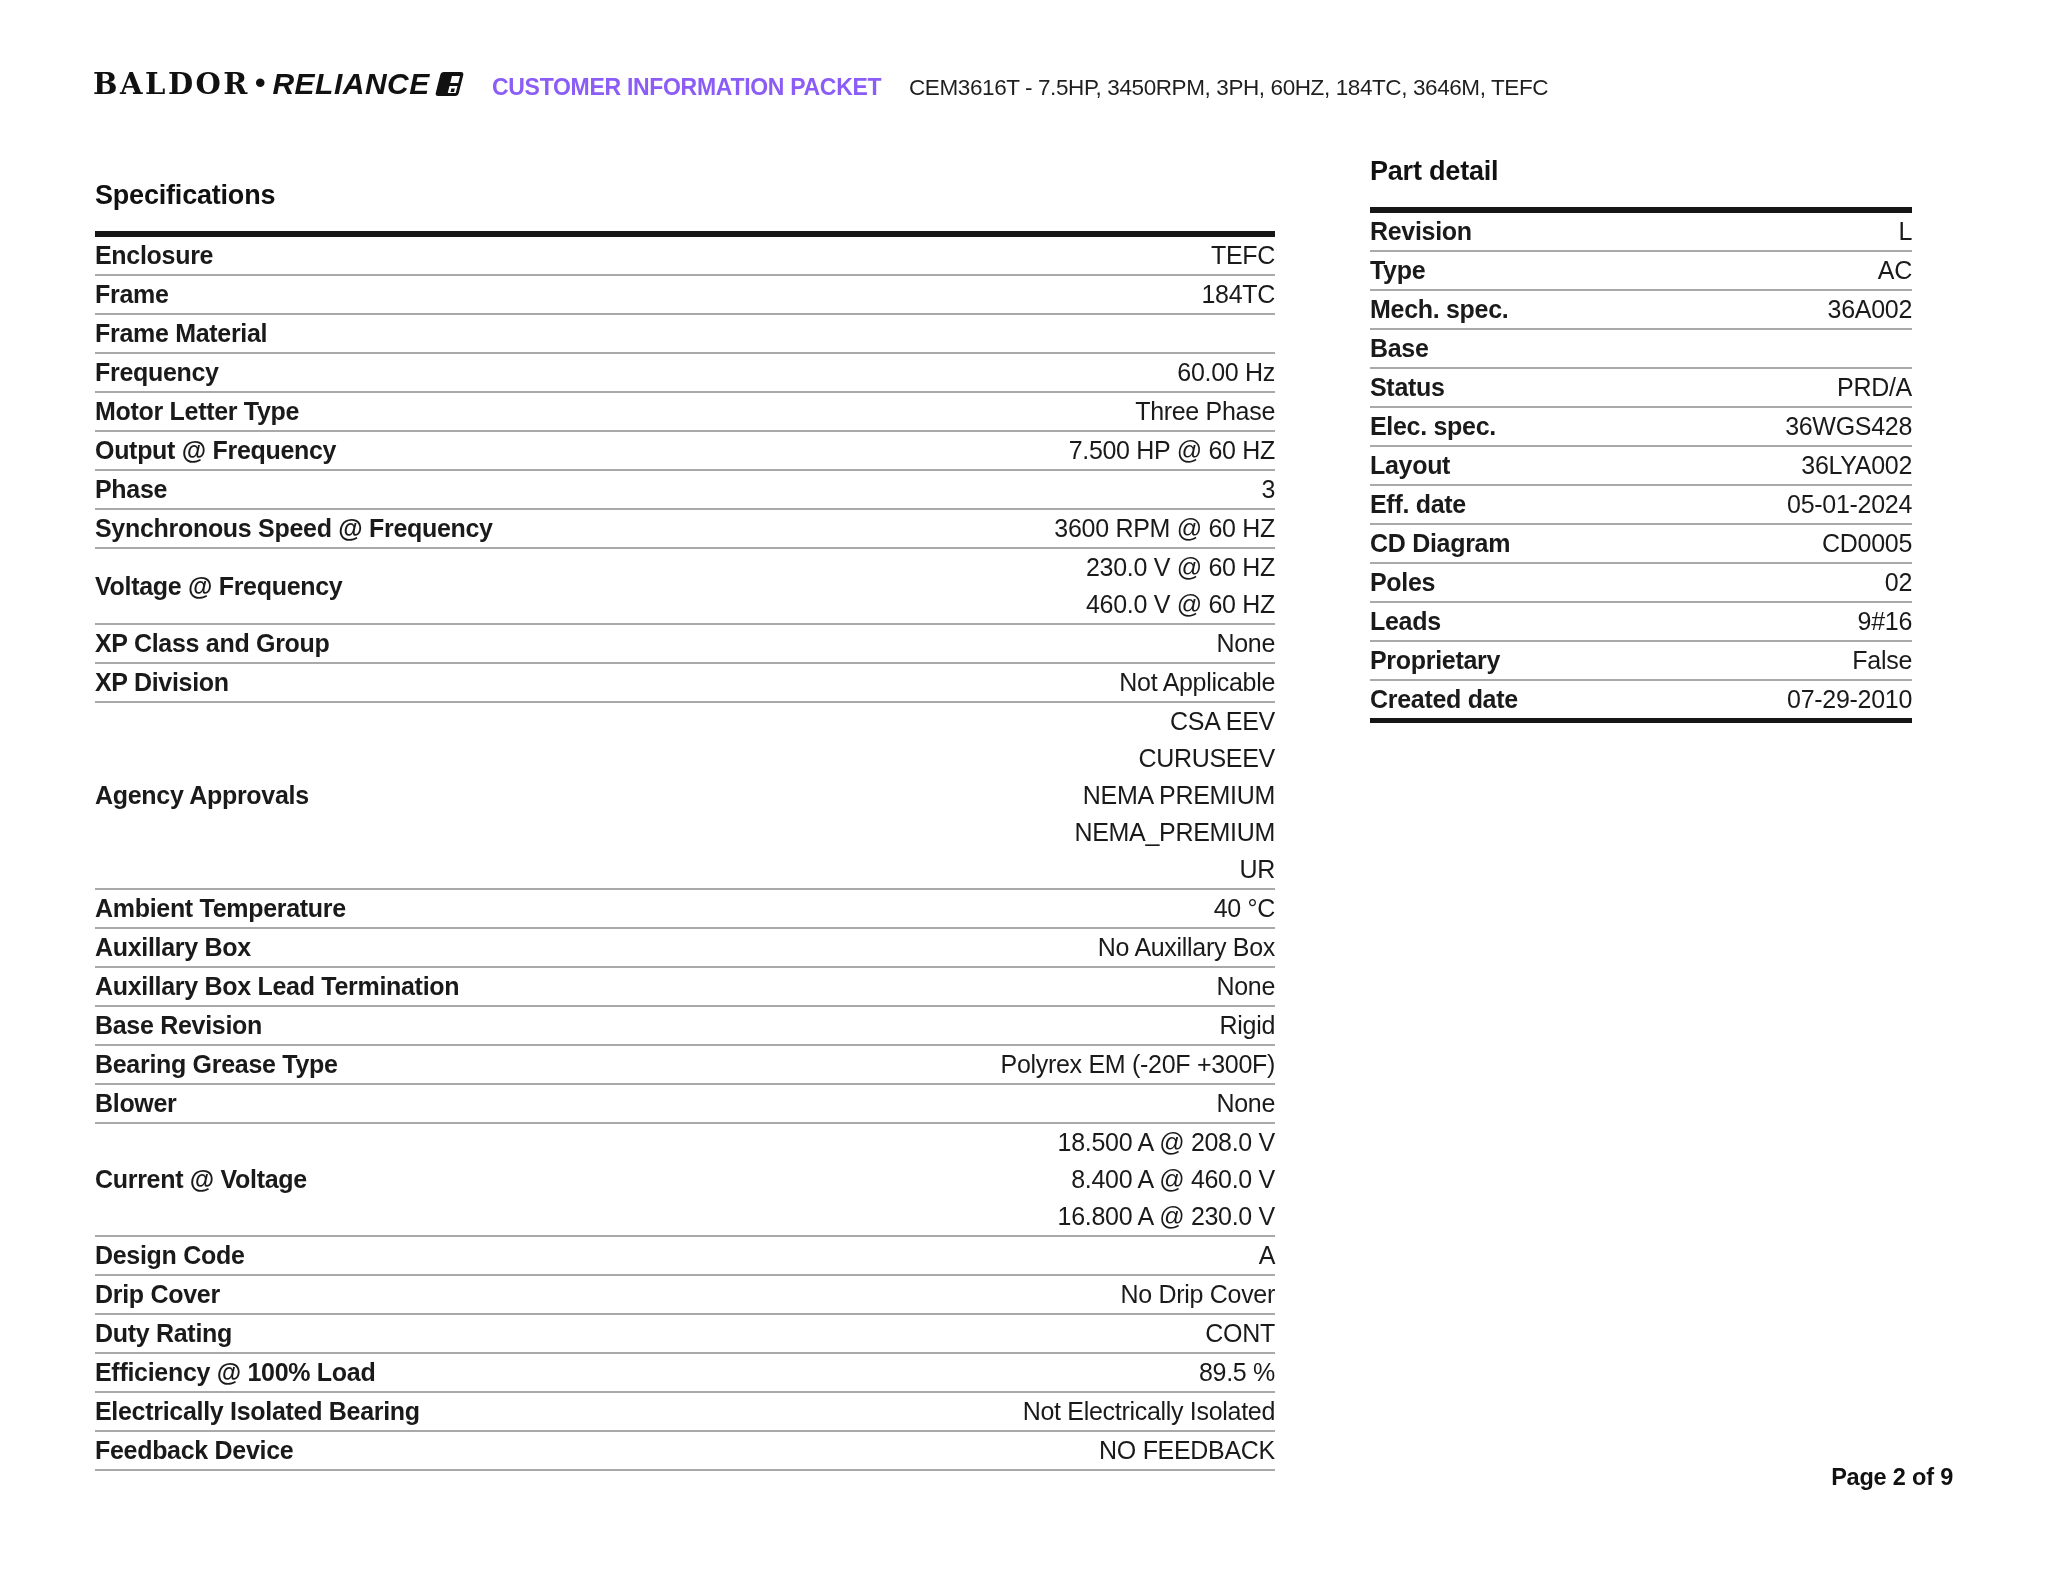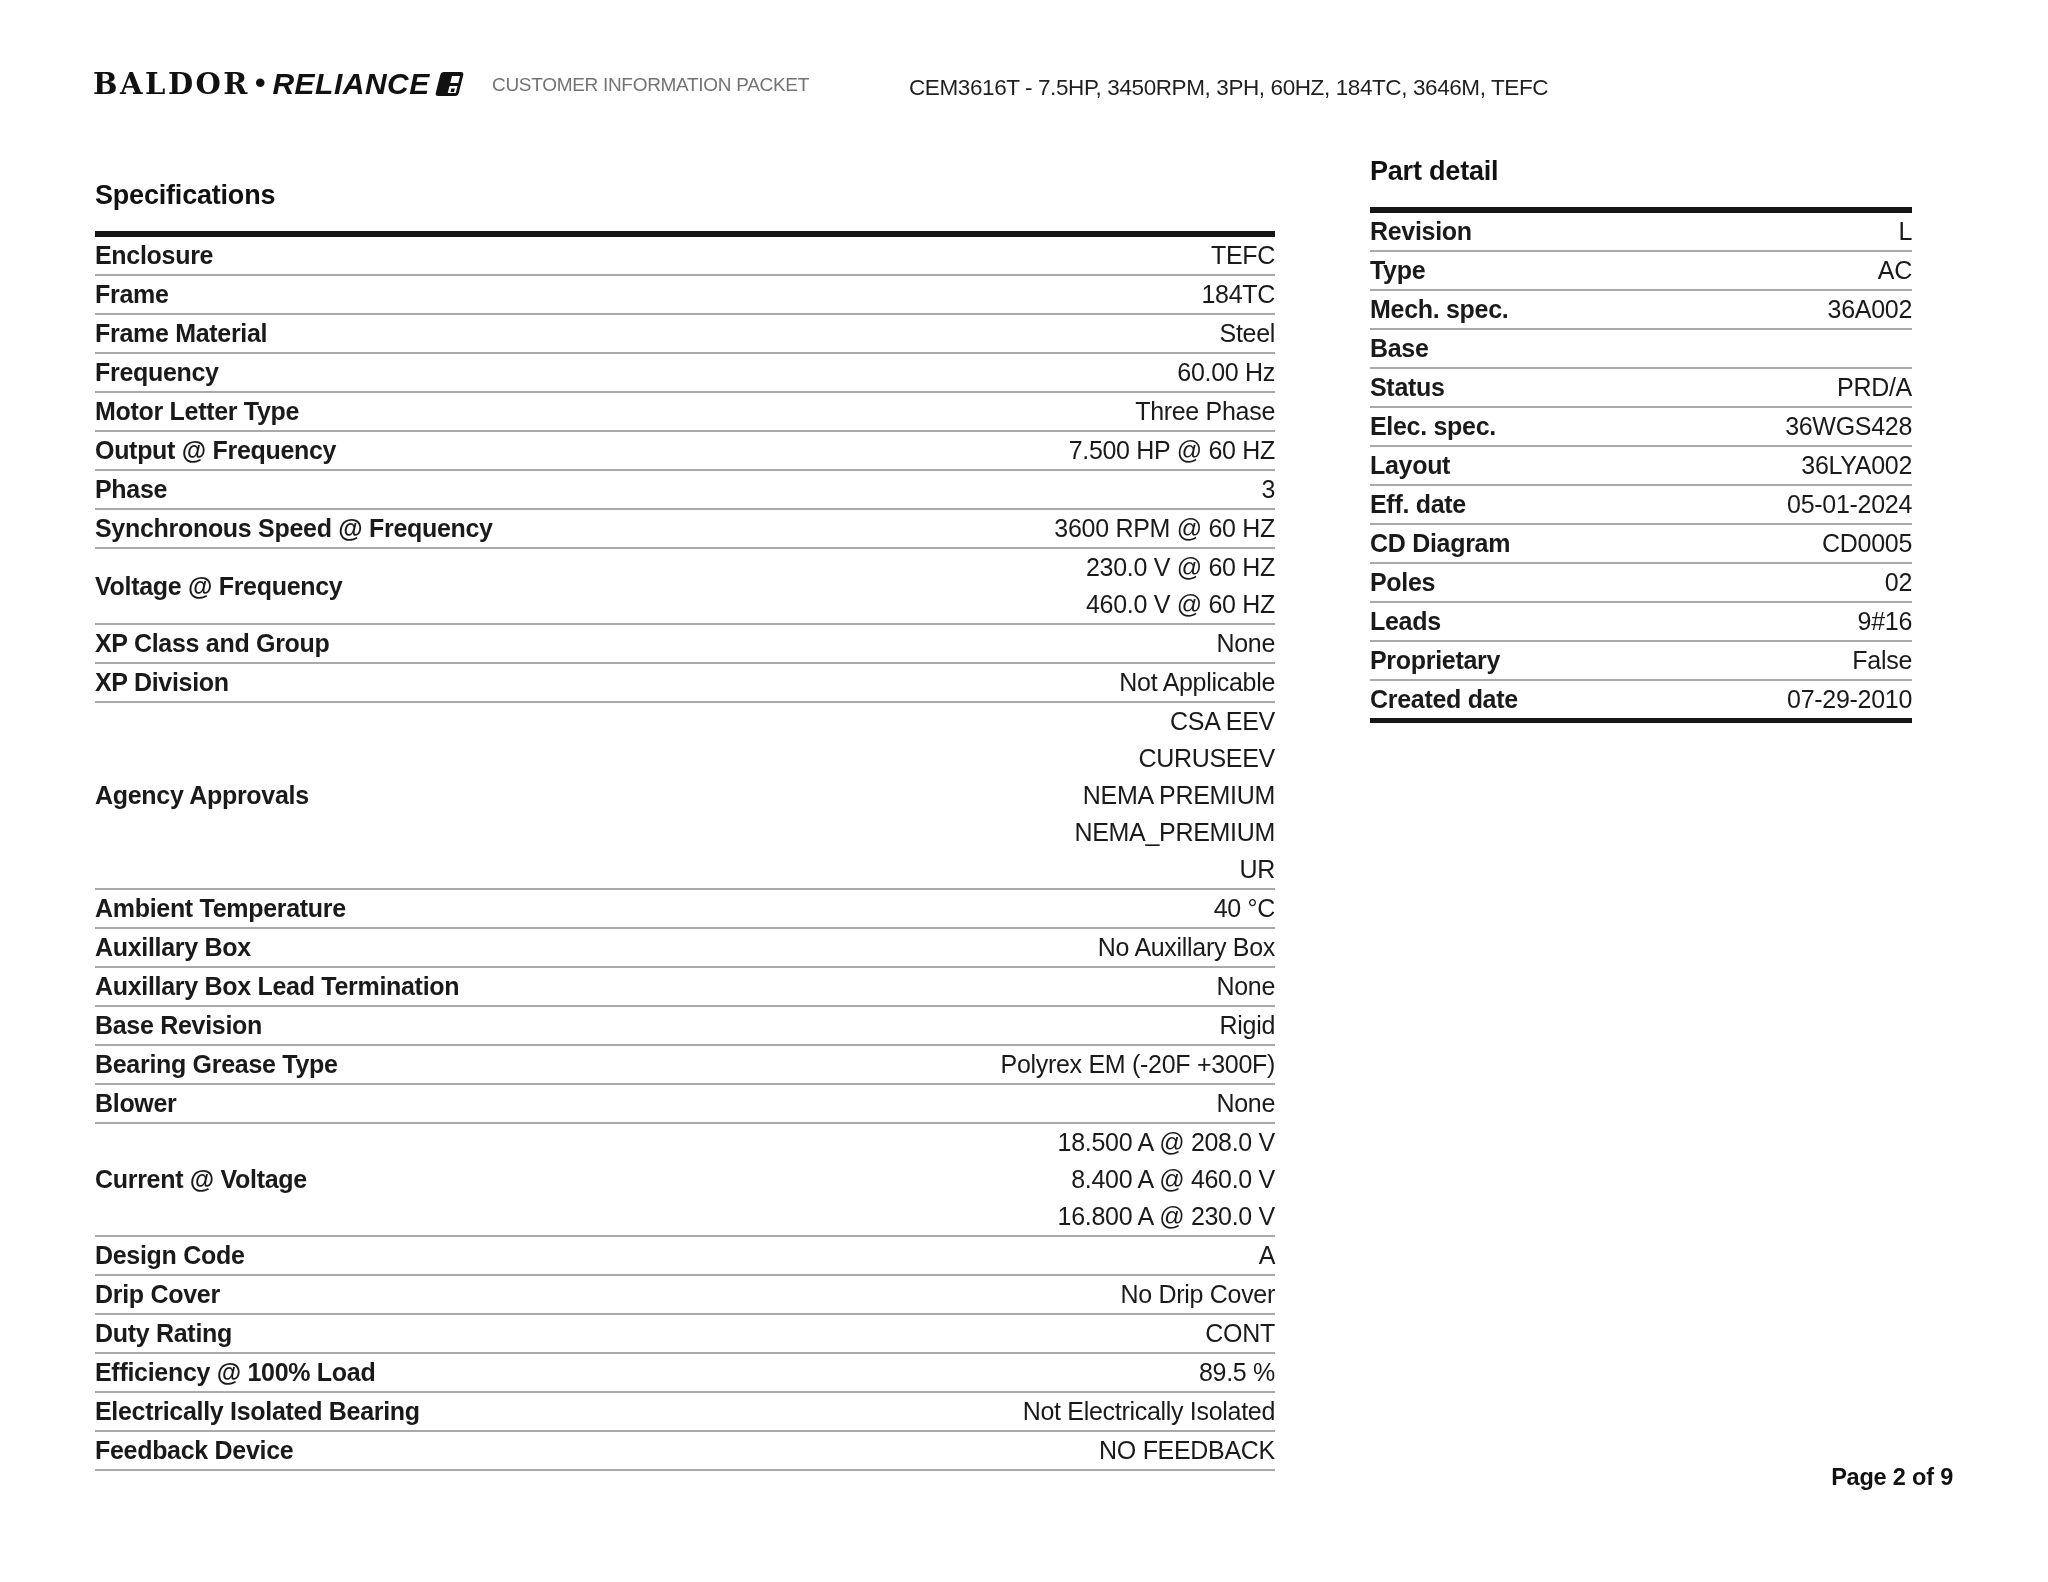--- a/index.html
+++ b/index.html
@@ -29,21 +29,21 @@
     font-weight:700;font-size:29px;letter-spacing:2.5px;color:#111;
   }
   .logo-dot{font-size:30px;font-weight:700;margin:0 7px 3px 5px;color:#111;}
   .logo-reliance{
     font-weight:700;font-style:italic;font-size:30px;
     letter-spacing:.5px;color:#111;
   }
   .logo-mark{display:inline-block;margin-left:2px;line-height:0;}
   .doc-title{
     position:absolute;left:492px;top:74px;
-    font-weight:400;font-size:19px;letter-spacing:-.3px;white-space:nowrap;color:#737373;
+    font-weight:700;font-size:23px;letter-spacing:-.3px;white-space:nowrap;color:#8b5cf6;
   }
   .subtitle{
     position:absolute;left:869px;top:75px;
     font-size:22.5px;letter-spacing:-.4px;white-space:nowrap;color:#1f1f1f;margin-left:40px;
   }
 
   
   .table{position:absolute;top:158px;}
   .table-spec{left:95px;width:1180px;margin-top:24px;}
   .table-part{left:1370px;width:542px;}
@@ -104,23 +104,20 @@
           </div>
         </div>
         <div class="row">
           <div class="row-label">Frame</div>
           <div class="row-values">
             <div class="val">184TC</div>
           </div>
         </div>
         <div class="row">
           <div class="row-label">Frame Material</div>
-          <div class="row-values">
-            <div class="val">Steel</div>
-          </div>
         </div>
         <div class="row">
           <div class="row-label">Frequency</div>
           <div class="row-values">
             <div class="val">60.00 Hz</div>
           </div>
         </div>
         <div class="row">
           <div class="row-label">Motor Letter Type</div>
           <div class="row-values">

